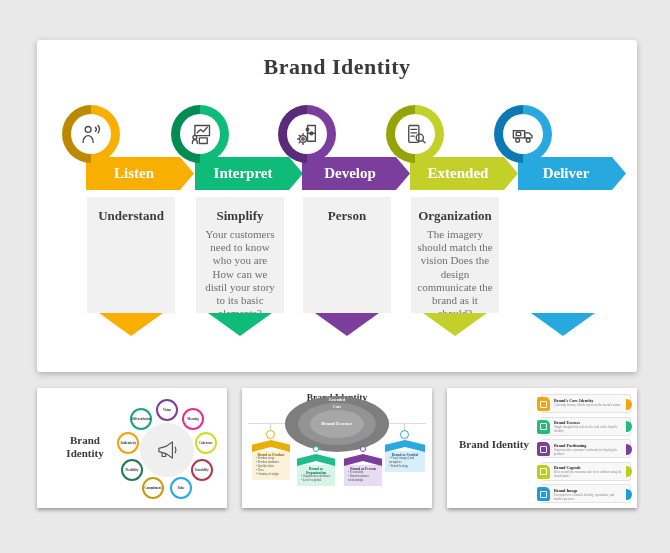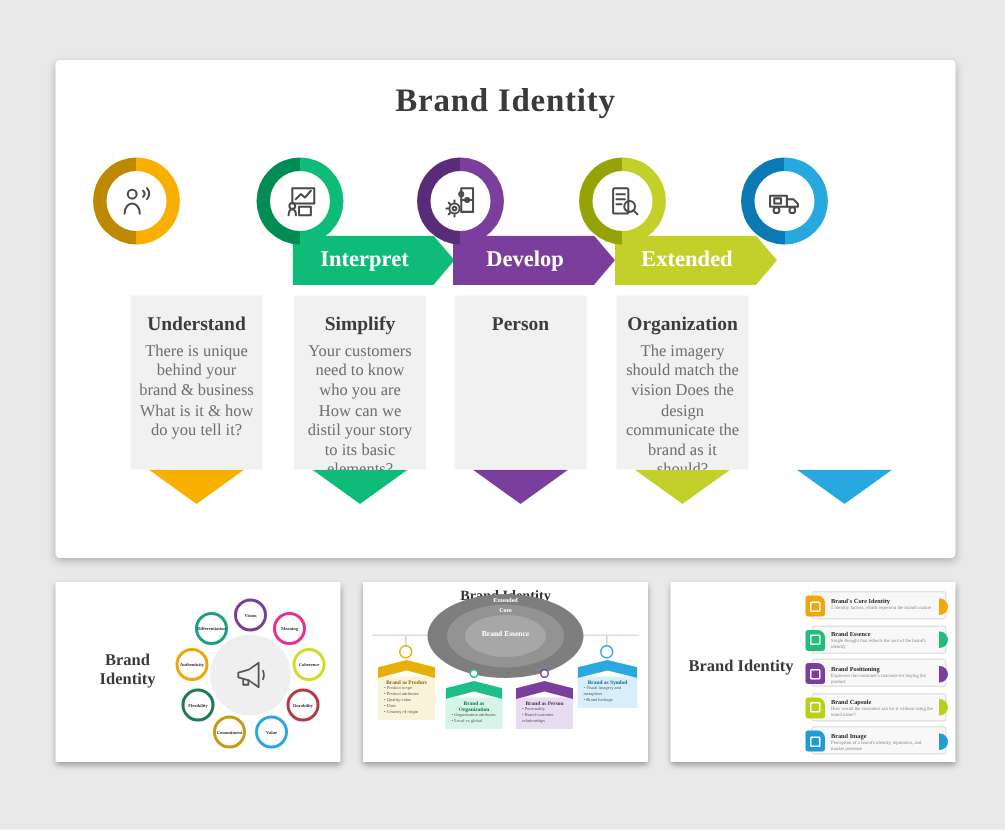--- a/index.html
+++ b/index.html
@@ -113,33 +113,35 @@
   .t3-row-title{font-weight:bold;font-size:4.2px;color:#222;line-height:1.2;}
   .t3-row-desc{font-size:3.2px;color:#8a8a8a;line-height:1.35;}
 </style>
 </head>
 <body style="background: rgb(233, 233, 233);">
 
 <div class="slide">
   <div class="slide-title">Brand Identity</div>
 
   <div class="step s0" style="--c1: #F8AF00; --c2: #BC8900;">
+    <div class="banner">
+        <span>Listen</span>
+      </div>
     <div class="ring">
         <div class="ring-inner">
       <svg width="27" height="27" viewBox="0 0 24 24">
             <circle cx="9" cy="7.5" r="2.6"></circle>
             <path d="M4.5 19c0-4 2.5-6 4.5-6s4.5 2 4.5 6"></path>
             <path d="M15.5 5.5q1.8 1.8 0 3.6"></path>
             <path d="M17.8 4q2.6 2.7 0 6.5"></path>
           </svg>
     </div>
       </div>
     <div class="card">
       <div class="card-title">Understand</div>
-      <div class="card-body">There is unique behind your brand &amp; business What is it &amp; how do you tell it?</div>
     </div>
     <div class="tail"></div>
   </div>
 
   <div class="step s1" style="--c1: #0EBB78; --c2: #008C52;">
     <div class="banner">
         <span>Interpret</span>
       </div>
     <div class="ring">
         <div class="ring-inner">
@@ -203,20 +205,23 @@
     </div>
       </div>
     <div class="card">
       <div class="card-title">Organization</div>
       <div class="card-body">The imagery should match the vision Does the design communicate the brand as it should?</div>
     </div>
     <div class="tail"></div>
   </div>
 
   <div class="step s4" style="--c1: #27A9E0; --c2: #0A79B4;">
+    <div class="banner">
+        <span>Deliver</span>
+      </div>
     <div class="ring">
         <div class="ring-inner">
       <svg width="27" height="27" viewBox="0 0 24 24">
             <rect x="3" y="8.5" width="10" height="6.5"></rect>
             <path d="M13 10.5h3.8l2.7 2.7v1.8H13z"></path>
             <circle cx="6.8" cy="17" r="1.7"></circle>
             <circle cx="16.2" cy="17" r="1.7"></circle>
             <rect x="5.5" y="10" width="4" height="3"></rect>
           </svg>
     </div>

